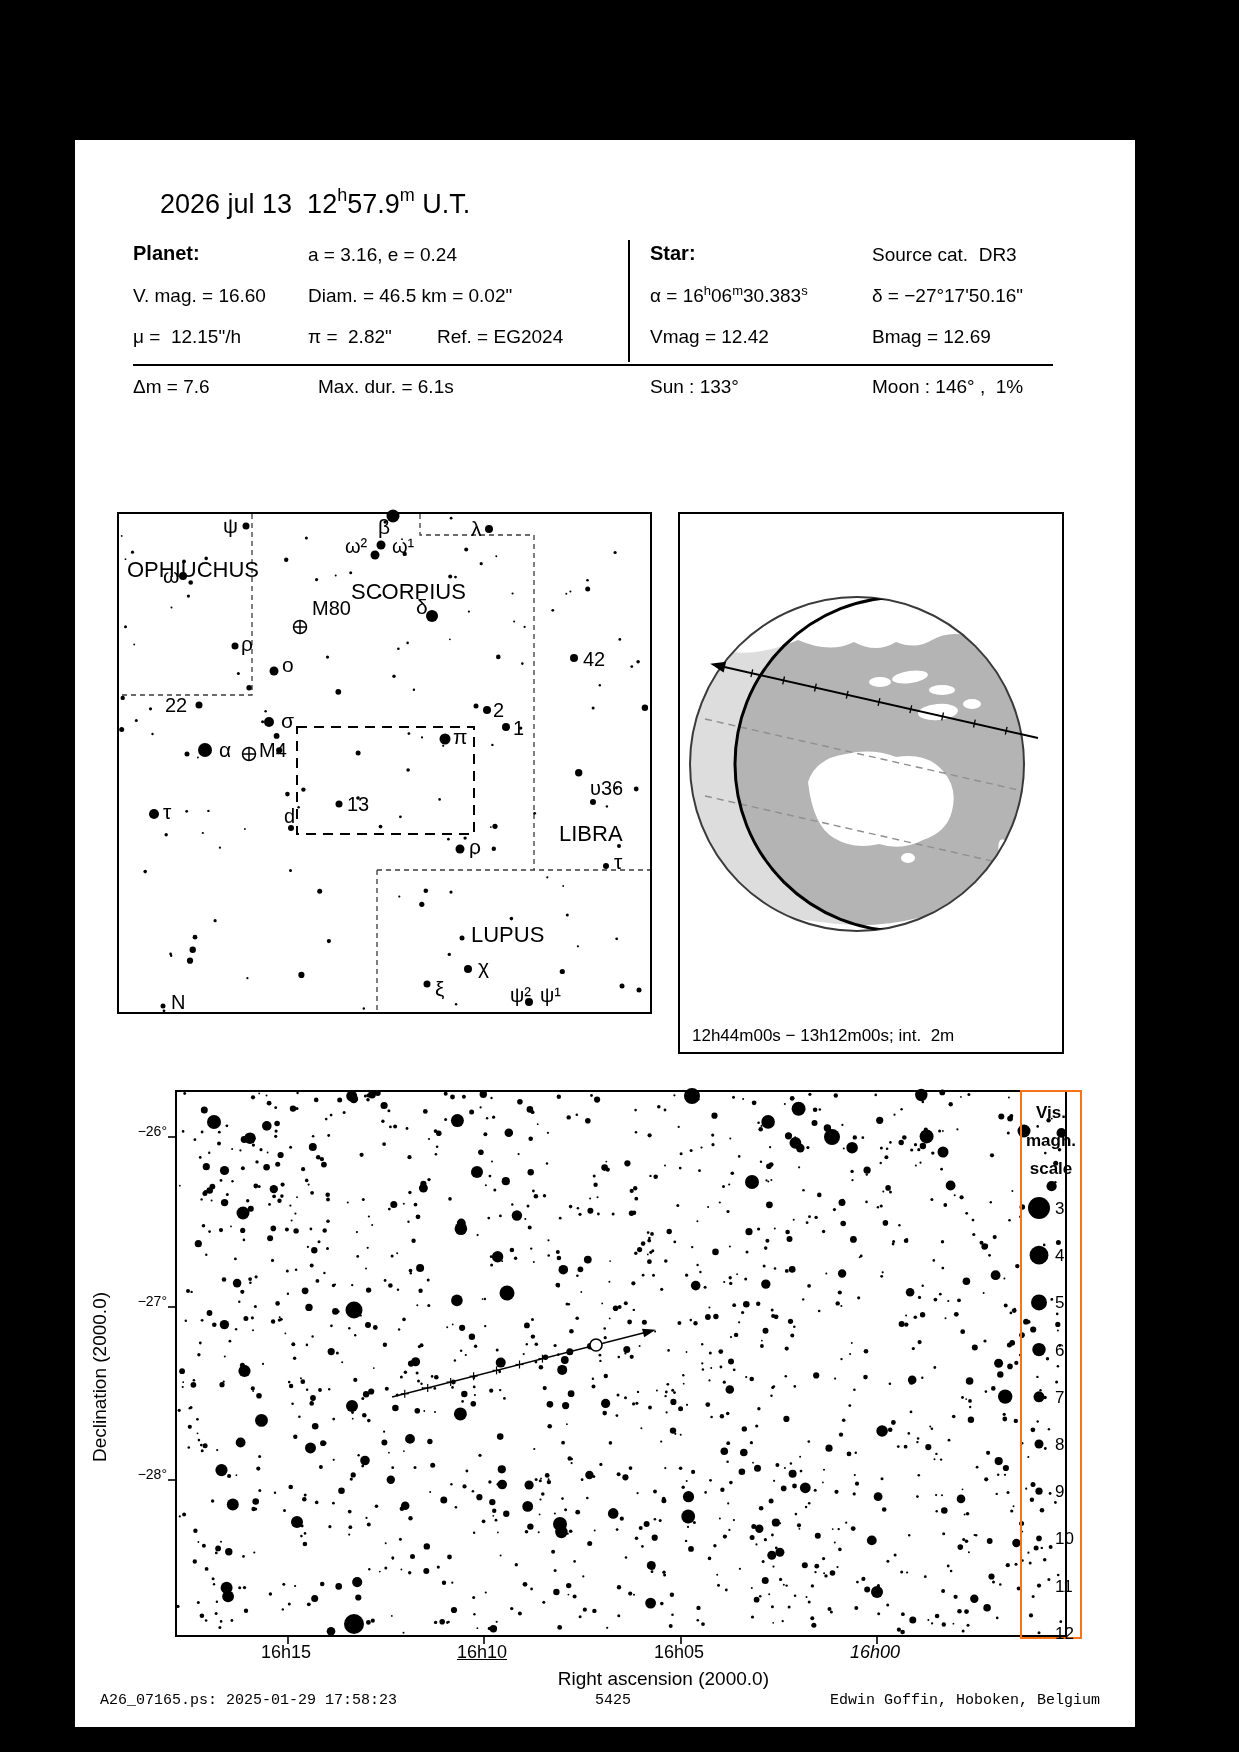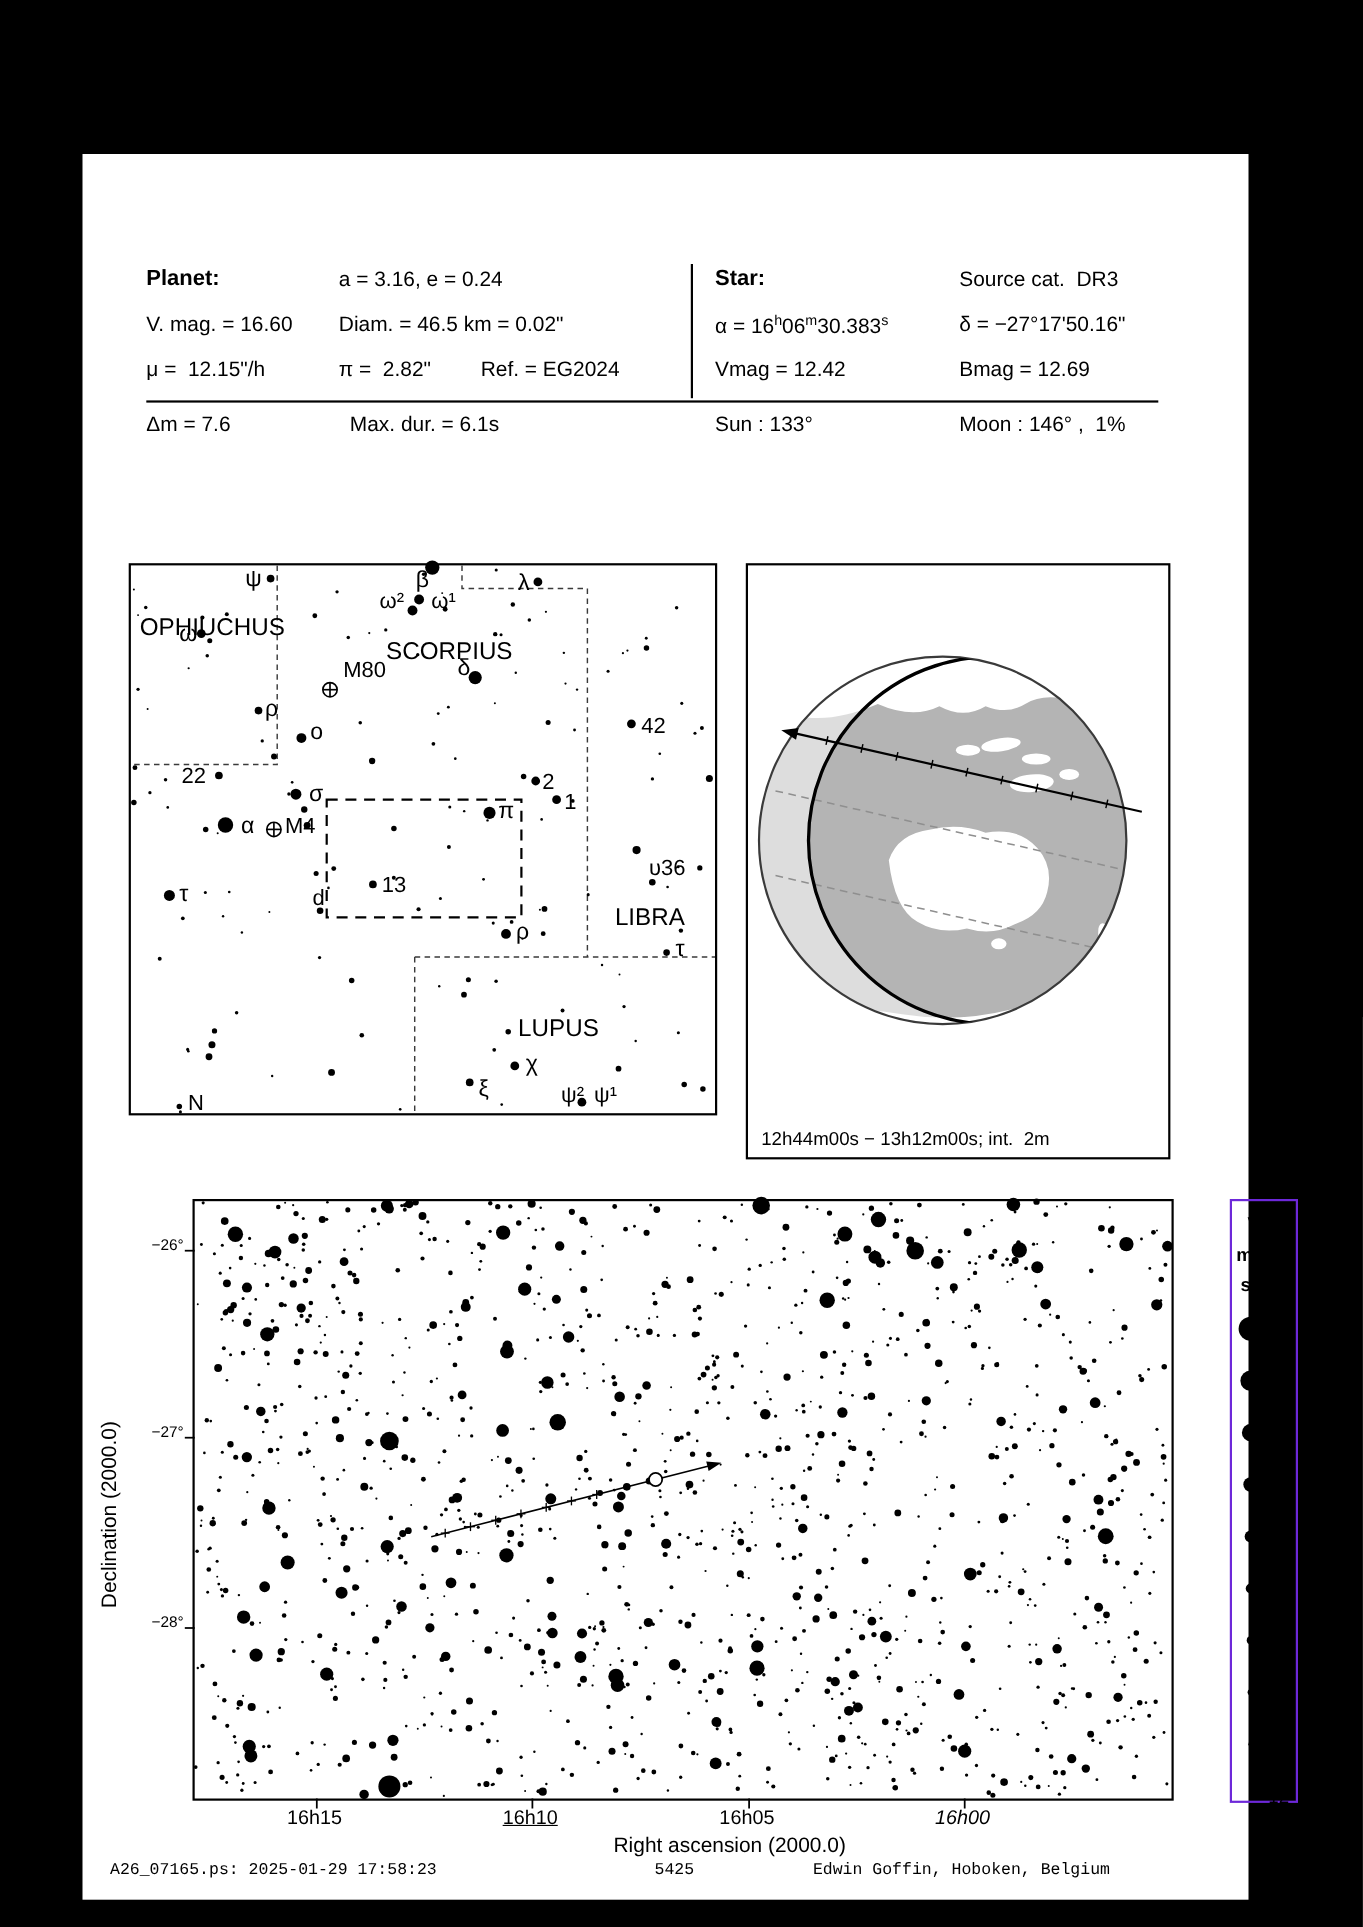--- a/index.html
+++ b/index.html
@@ -13,40 +13,41 @@
   #subtitle sup{font-size:18px;position:relative;top:-2px}
   .c{position:absolute;font-size:19px}
   .b{font-weight:bold;font-size:20px}
   .c sup{font-size:13px}
   #vdiv{position:absolute;left:553px;top:100px;height:122px;border-left:2px solid #000}
   #hline{position:absolute;left:58px;top:224px;width:920px;border-top:2.5px solid #000}
   #finder{position:absolute;left:42px;top:372px;width:531px;height:498px;border:2.5px solid #000}
   #globe{position:absolute;left:603px;top:372px;width:382px;height:538px;border:2.5px solid #000}
   #globe-caption{position:absolute;left:12px;bottom:6px;font-size:17px}
   #plot{position:absolute;left:100px;top:950px;width:888px;height:543px;border:2px solid #000}
-  #legendbox{position:absolute;left:1043px;top:950px;width:58px;height:545px;border:2px solid #6d28d9}
+  #legendbox{position:absolute;left:945px;top:950px;width:58px;height:545px;border:2px solid #f97316}
   svg{display:block;overflow:visible}
   svg text{font-family:"Liberation Sans",sans-serif}
   .ylab{position:absolute;left:28px;width:64px;text-align:right;font-size:14px}
   .xlab{position:absolute;top:1502px;width:80px;text-align:center;font-size:18px}
   #ylabel{position:absolute;left:14px;top:1322px;font-size:19px;white-space:nowrap;
           transform:rotate(-90deg);transform-origin:0 0}
   #xlabel{position:absolute;left:394px;top:1528px;width:300px;text-align:right;font-size:19px}
   .foot{position:absolute;top:1552px;font-size:15px;
         font-family:"Liberation Mono","DejaVu Sans Mono",monospace}
   #f-left{left:25px}
   #f-center{left:416px;width:140px;text-align:right}
-  #f-right{left:664px;width:325px;}
+  #f-right{left:700px;width:325px;text-align:right}
 </style>
 </head>
 <body>
 
 <div id="page">
 
 
+  <div id="subtitle" class="abs pre"><span>2026 jul 13  12</span><sup>h</sup><span>57.9</span><sup>m</sup><span> U.T.</span></div>
 
   <div class="c b pre" style="left:58px;top:102px">Planet:</div>
   <div class="c pre" style="left:233px;top:104px">a = 3.16, e = 0.24</div>
   <div class="c b pre" style="left:575px;top:102px">Star:</div>
   <div class="c pre" style="left:797px;top:104px">Source cat.  DR3</div>
 
   <div class="c pre" style="left:58px;top:145px">V. mag. = 16.60</div>
   <div class="c pre" style="left:233px;top:145px">Diam. = 46.5 km = 0.02"</div>
   <div class="c pre" style="left:575px;top:143px"><span>α = 16</span><sup>h</sup><span>06</span><sup>m</sup><span>30.383</span><sup>s</sup></div>
   <div class="c pre" style="left:797px;top:145px">δ = −27°17'50.16"</div>

